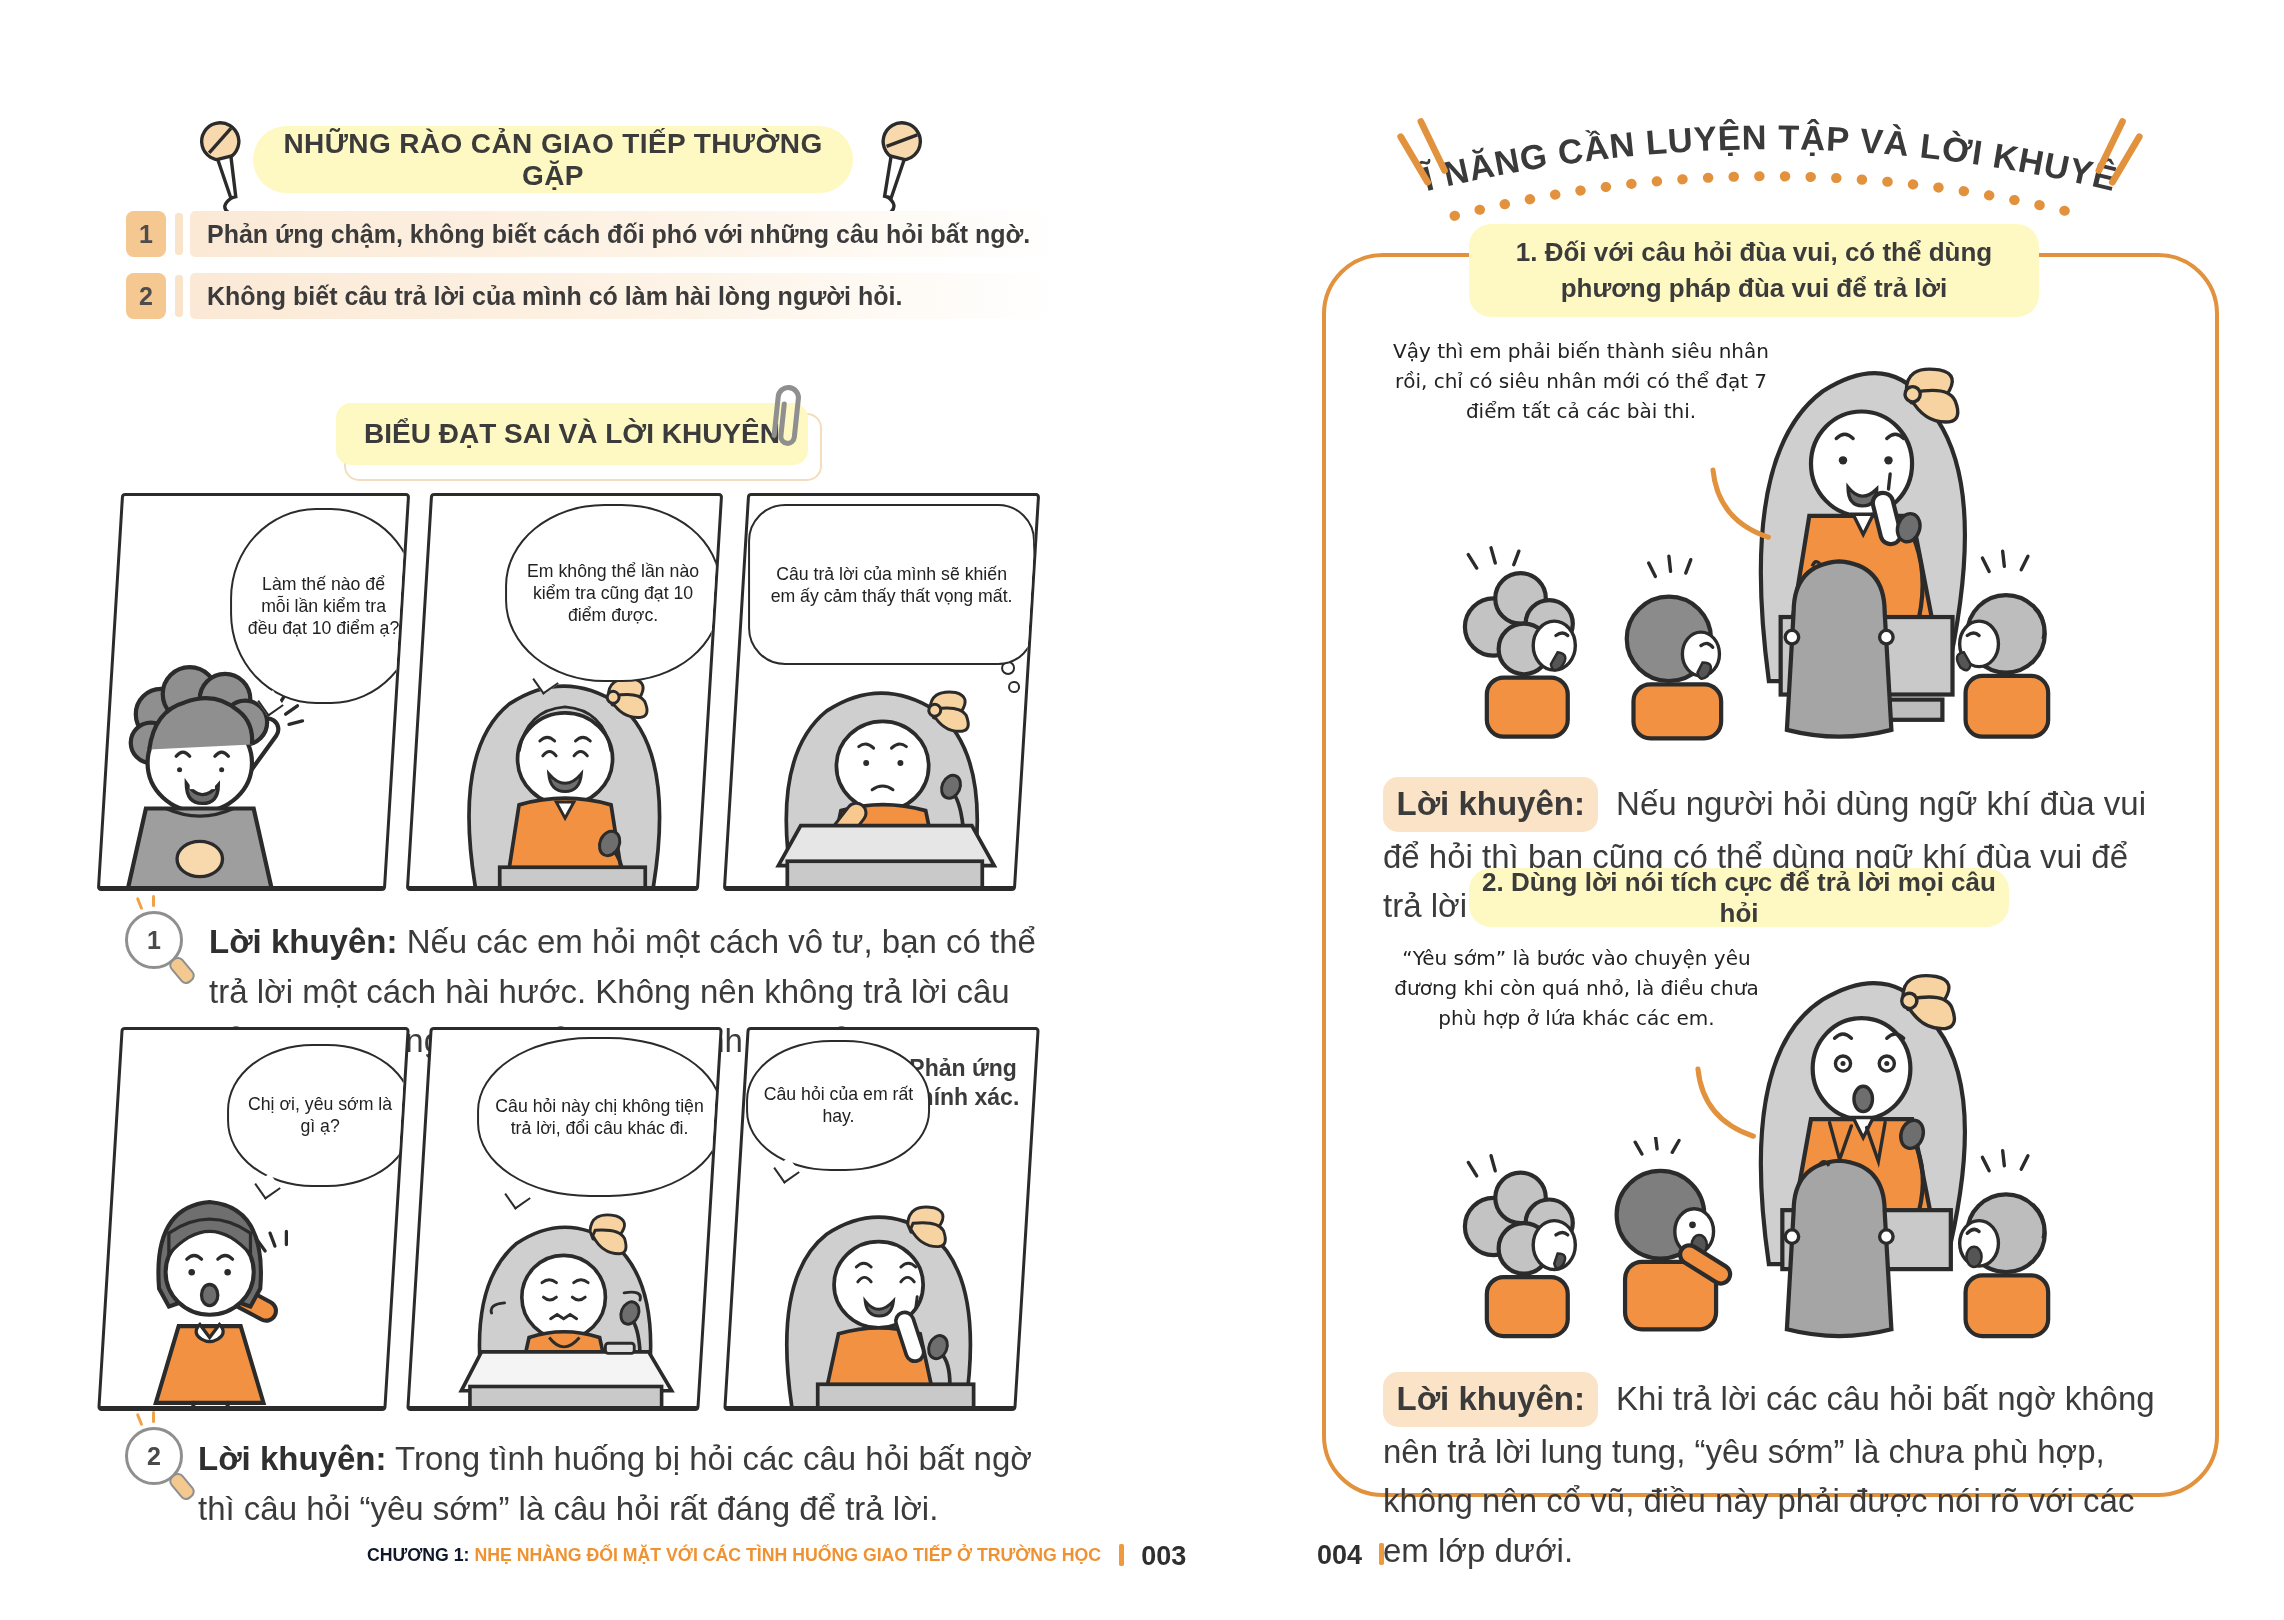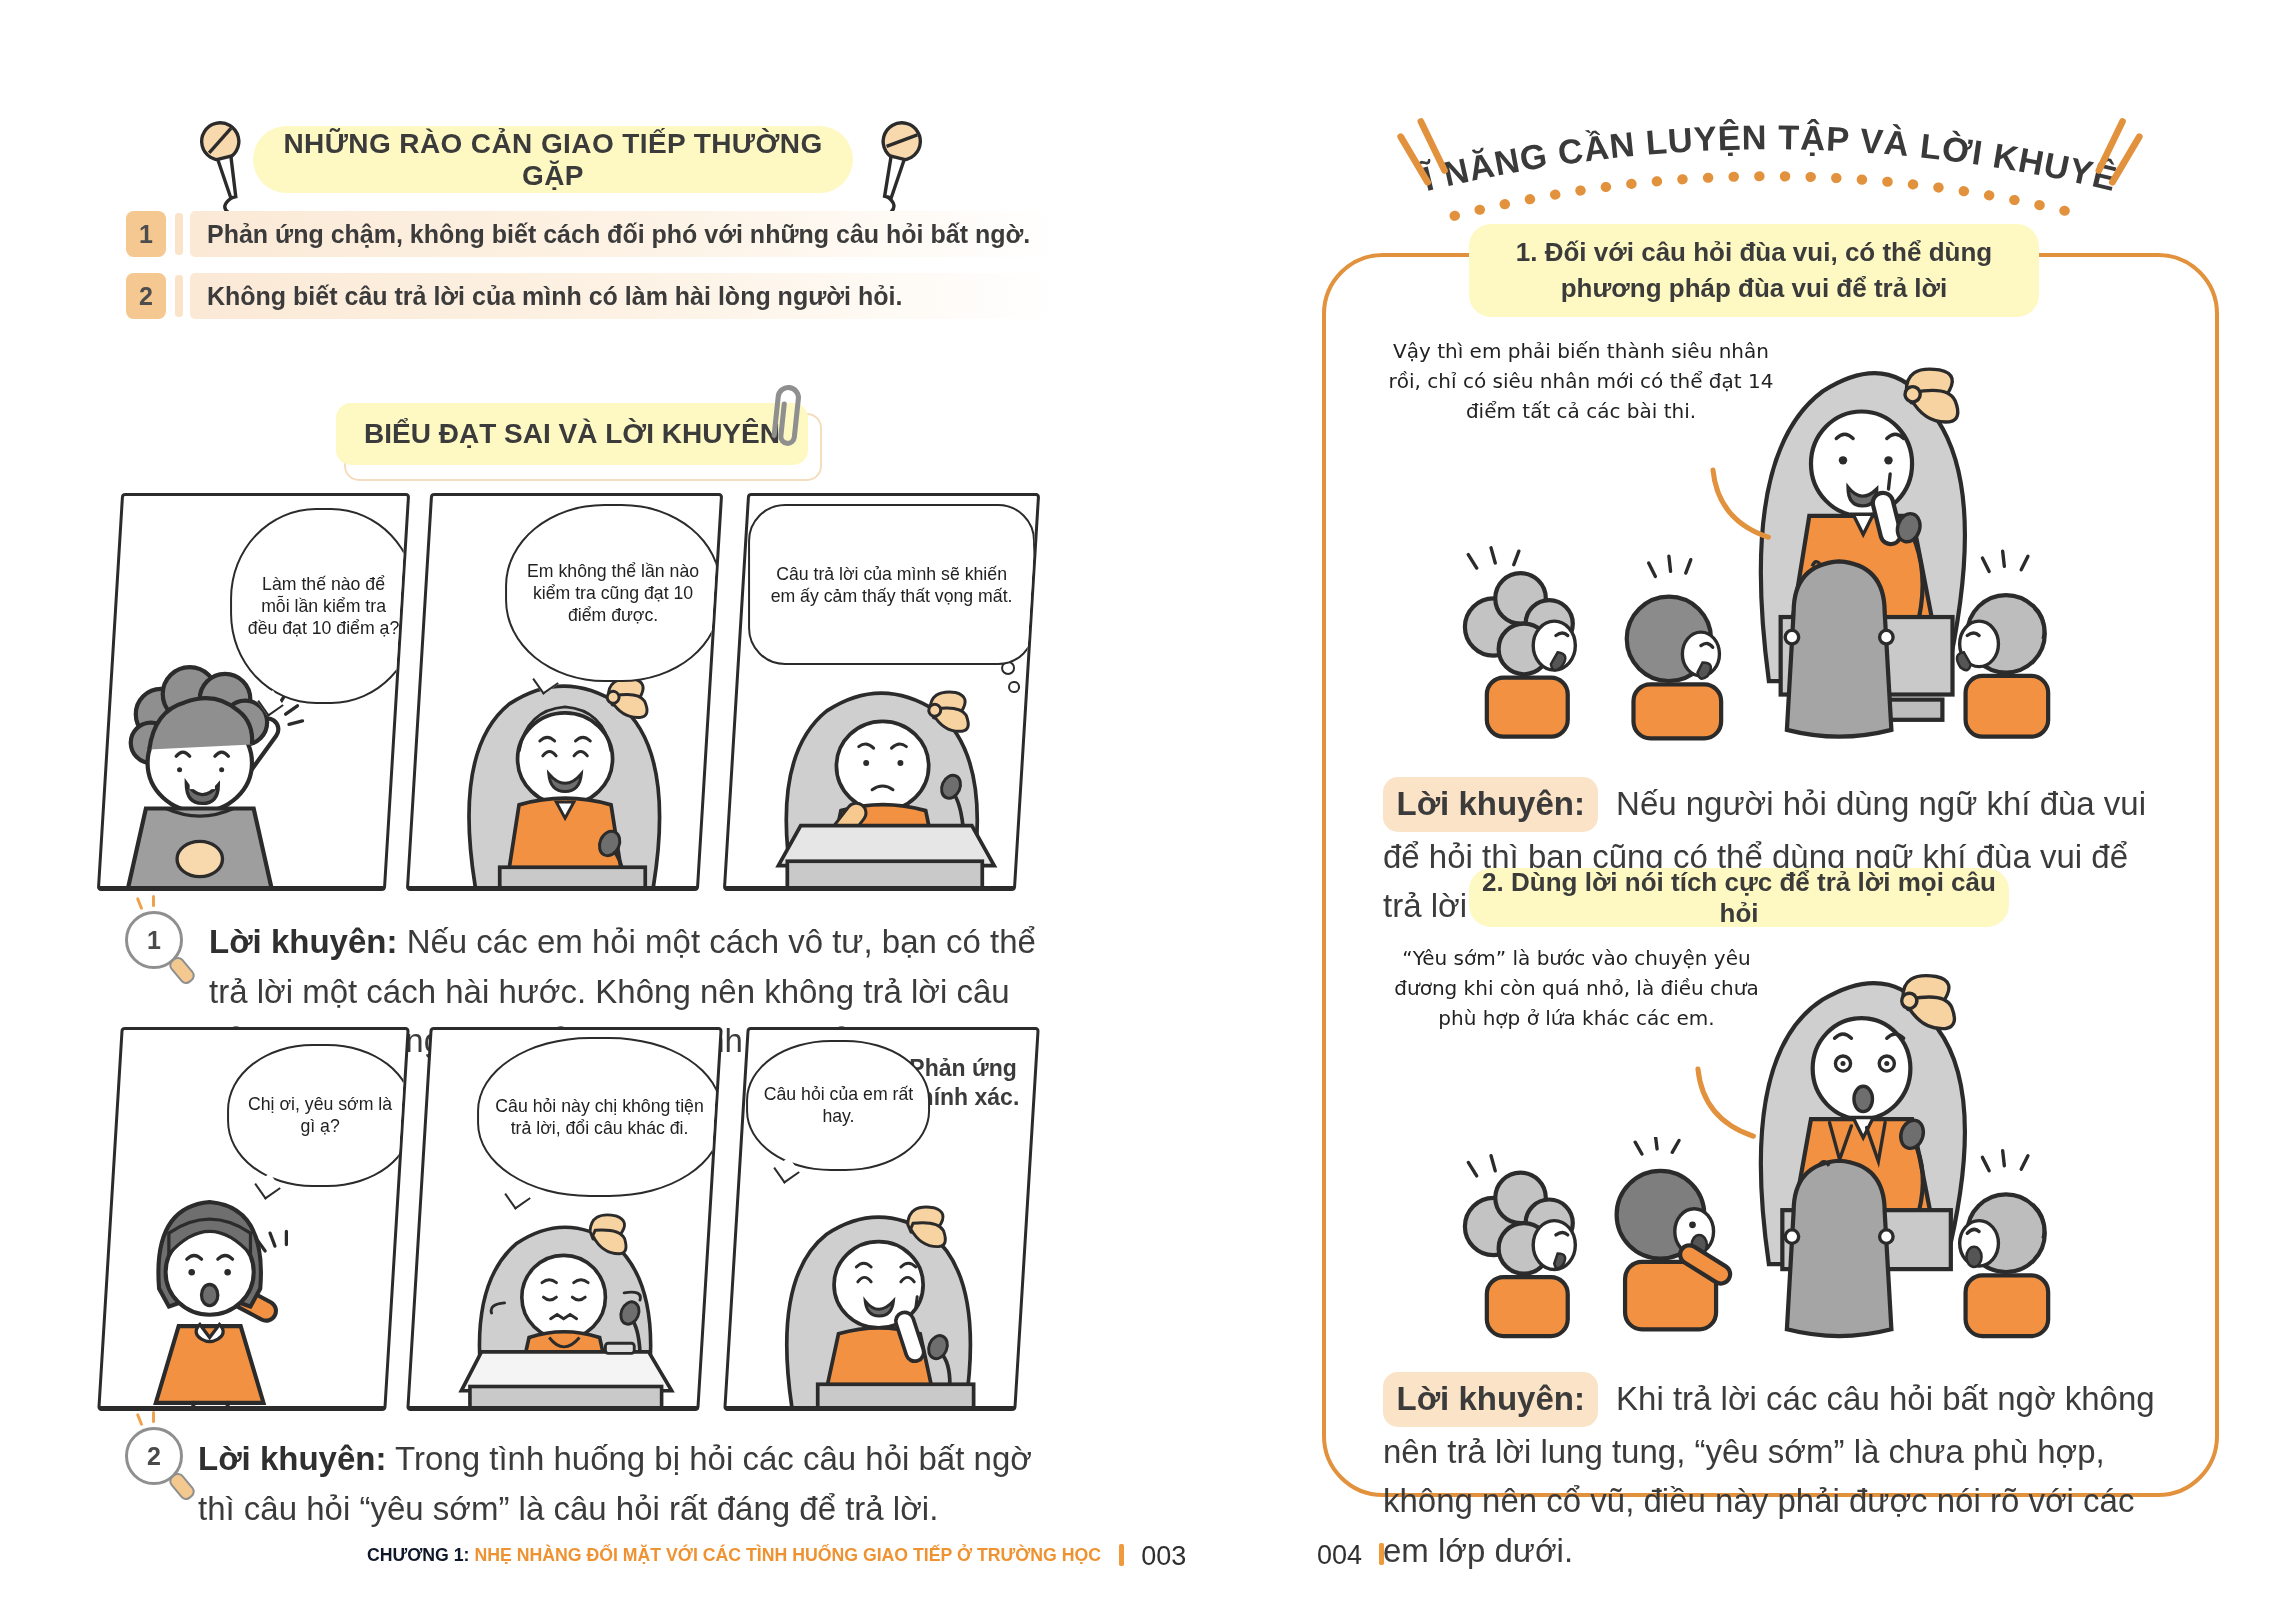--- a/index.html
+++ b/index.html
@@ -44,21 +44,21 @@
   .rframe{left:1322px;top:253px;width:889px;height:1236px;border:4.2px solid #E2913C;border-radius:61px;z-index:1;}
   .hand-note{position:absolute;font-size:20px;line-height:1.5;text-align:center;color:#222;z-index:3;font-family:"DejaVu Sans",sans-serif;}
   .figure{position:absolute;z-index:2;}
   .audience{position:absolute;z-index:3;}
 
   
   .foot-left{left:367px;top:1541px;font-size:17.7px;font-weight:bold;white-space:nowrap;}
   .foot-chap{color:#0f172a;}
   .foot-title{color:#EF9232;}
   .vbar{display:inline-block;width:5px;height:22px;background:#F09A3E;border-radius:1.7px;vertical-align:middle;margin:0 11.8px 3.4px 13.5px;}
-  .pnum{font-size:27px;font-weight:normal;color:#2f2f2f;display:inline-block;vertical-align:middle;}
+  .pnum{font-size:27px;font-weight:bold;color:#2f2f2f;display:inline-block;vertical-align:middle;}
   .foot-right{left:1317px;top:1540px;white-space:nowrap;text-align:center;}
 </style>
 </head>
 <body>
 
 <svg class="abs" style="left:187px;top:116px;" width="73" height="98" viewBox="0 0 86 116">
   <g transform="rotate(-14 43 58)">
     <circle cx="46" cy="30" r="22" fill="#F8D9AE" stroke="#2b2b2b" stroke-width="4"></circle>
     <line x1="30" y1="40" x2="62" y2="18" stroke="#2b2b2b" stroke-width="4"></line>
     <path d="M38 50 L54 50 L48 98 L42 98 Z" fill="#fff" stroke="#2b2b2b" stroke-width="4"></path>
@@ -289,21 +289,21 @@
       <line x1="6" y1="52" x2="38" y2="106"></line>
     <line x1="836" y1="92" x2="864" y2="34"></line>
       <line x1="852" y1="106" x2="884" y2="52"></line>
   </g>
 </svg>
 
 <div class="abs rframe"></div>
 
 <div class="abs pill rp-pill1">1. Đối với câu hỏi đùa vui, có thể dùng phương pháp đùa vui để trả lời</div>
 
-<div class="hand-note" style="left:1383px;top:336px;width:396px;">Vậy thì em phải biến thành siêu nhân rồi, chỉ có siêu nhân mới có thể đạt 14 điểm tất cả các bài thi.</div>
+<div class="hand-note" style="left:1383px;top:336px;width:396px;">Vậy thì em phải biến thành siêu nhân rồi, chỉ có siêu nhân mới có thể đạt 7 điểm tất cả các bài thi.</div>
 <svg class="abs" style="left:1701px;top:465px;z-index:3;" width="76" height="84" viewBox="0 0 90 100">
   <path d="M14 6 Q20 66 80 86" fill="none" stroke="#E2913C" stroke-width="6" stroke-linecap="round"></path>
 </svg>
 
 <svg class="figure" style="left:1720px;top:310px;" width="278" height="422" viewBox="0 0 330 500">
   <path d="M58 440 Q22 170 122 96 Q210 40 258 130 Q318 220 268 440 Z" fill="#CFCFCF" stroke="#2b2b2b" stroke-width="5"></path>
   <ellipse cx="168" cy="182" rx="60" ry="62" fill="#fff" stroke="#2b2b2b" stroke-width="5"></ellipse>
   <path d="M138 152 q10 -10 20 0 M198 152 q10 -10 20 0" stroke="#2b2b2b" stroke-width="4" fill="none" stroke-linecap="round"></path>
   <circle cx="146" cy="178" r="5" fill="#2b2b2b"></circle>
     <circle cx="200" cy="178" r="5" fill="#2b2b2b"></circle>

